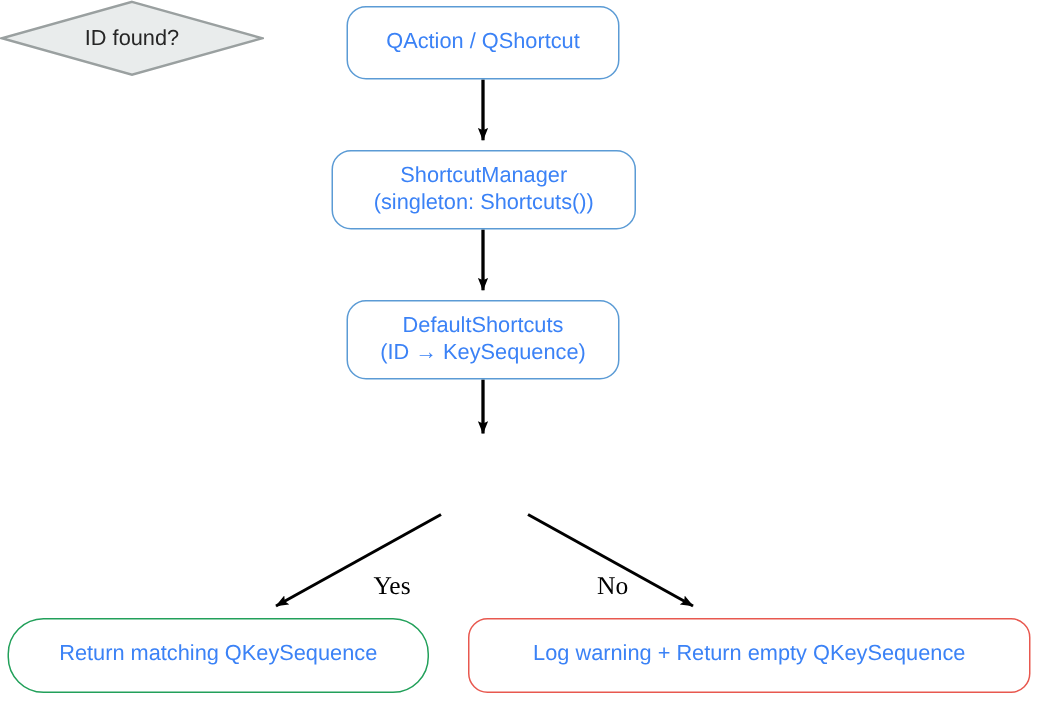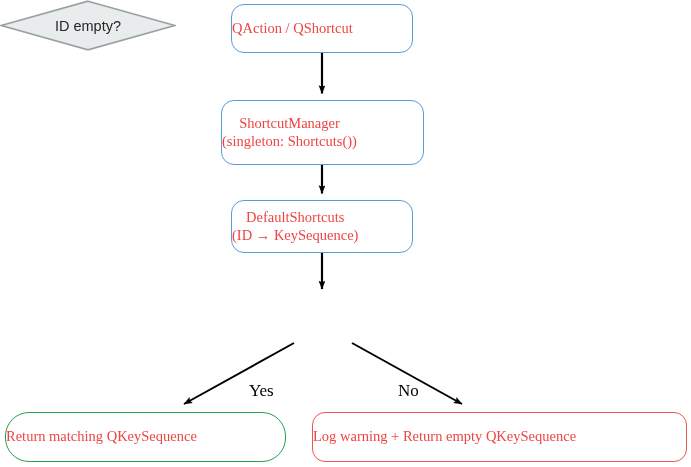--- a/index.html
+++ b/index.html
@@ -23,44 +23,45 @@
     top: 0;
     width: 691px;
     height: 467px;
     pointer-events: none;
   }
   .node {
     position: absolute;
     box-sizing: border-box;
     display: flex;
     align-items: center;
+    justify-content: center;
     text-align: center;
     background: #ffffff;
-    color: #ef4444;
-    font-family: Liberation Serif, serif;
+    color: #3b82f6;
+    font-family: Liberation Sans, sans-serif;
     line-height: 1.18;
     z-index: 2;
   }
   .node-rounded {
     border-radius: 13px;
     border-width: 1.6px;
     border-style: solid;
   }
   .node-label {
     display: block;
     white-space: pre-line;
   }
 
   
   #node-qaction {
     left: 231px;  top: 4px;    width: 182px; height: 49px;
     font-size: 14.5px;
   }
   #node-shortcutmanager {
-    left: 221px;  top: 100px;  width: 203px; height: 65px;
+    left: 221px;  top: 100px;  width: 203px; height: 53px;
     font-size: 14.5px;
   }
   #node-defaultshortcuts {
     left: 231px;  top: 200px;  width: 182px; height: 53px;
     font-size: 14.5px;
   }
   #node-return-match {
     left: 5px;    top: 412px;  width: 281px; height: 50px;
     font-size: 14.5px;
     border-radius: 24px;
@@ -148,21 +149,21 @@
 
   <div class="node node-rounded" id="node-defaultshortcuts" style="border-color:#5b9bd5;">
     <span class="node-label">DefaultShortcuts
 (ID → KeySequence)</span>
   </div>
 
   <div id="node-id-found">
     <svg class="diamond-shape" viewBox="0 0 176 51" width="176" height="51" xmlns="http://www.w3.org/2000/svg">
       <polygon points="88,1.2 174.8,25.5 88,49.8 1.2,25.5" fill="#e9ecec" stroke="#9aa0a0" stroke-width="1.6"></polygon>
     </svg>
-    <span class="diamond-text">ID empty?</span>
+    <span class="diamond-text">ID found?</span>
   </div>
 
   <span class="edge-label" id="edge-label-yes">Yes</span>
 
   <span class="edge-label" id="edge-label-no">No</span>
 
   <div class="node node-rounded" id="node-return-match" style="border-color:#22a05a;">
     <span class="node-label">Return matching QKeySequence</span>
   </div>
 

